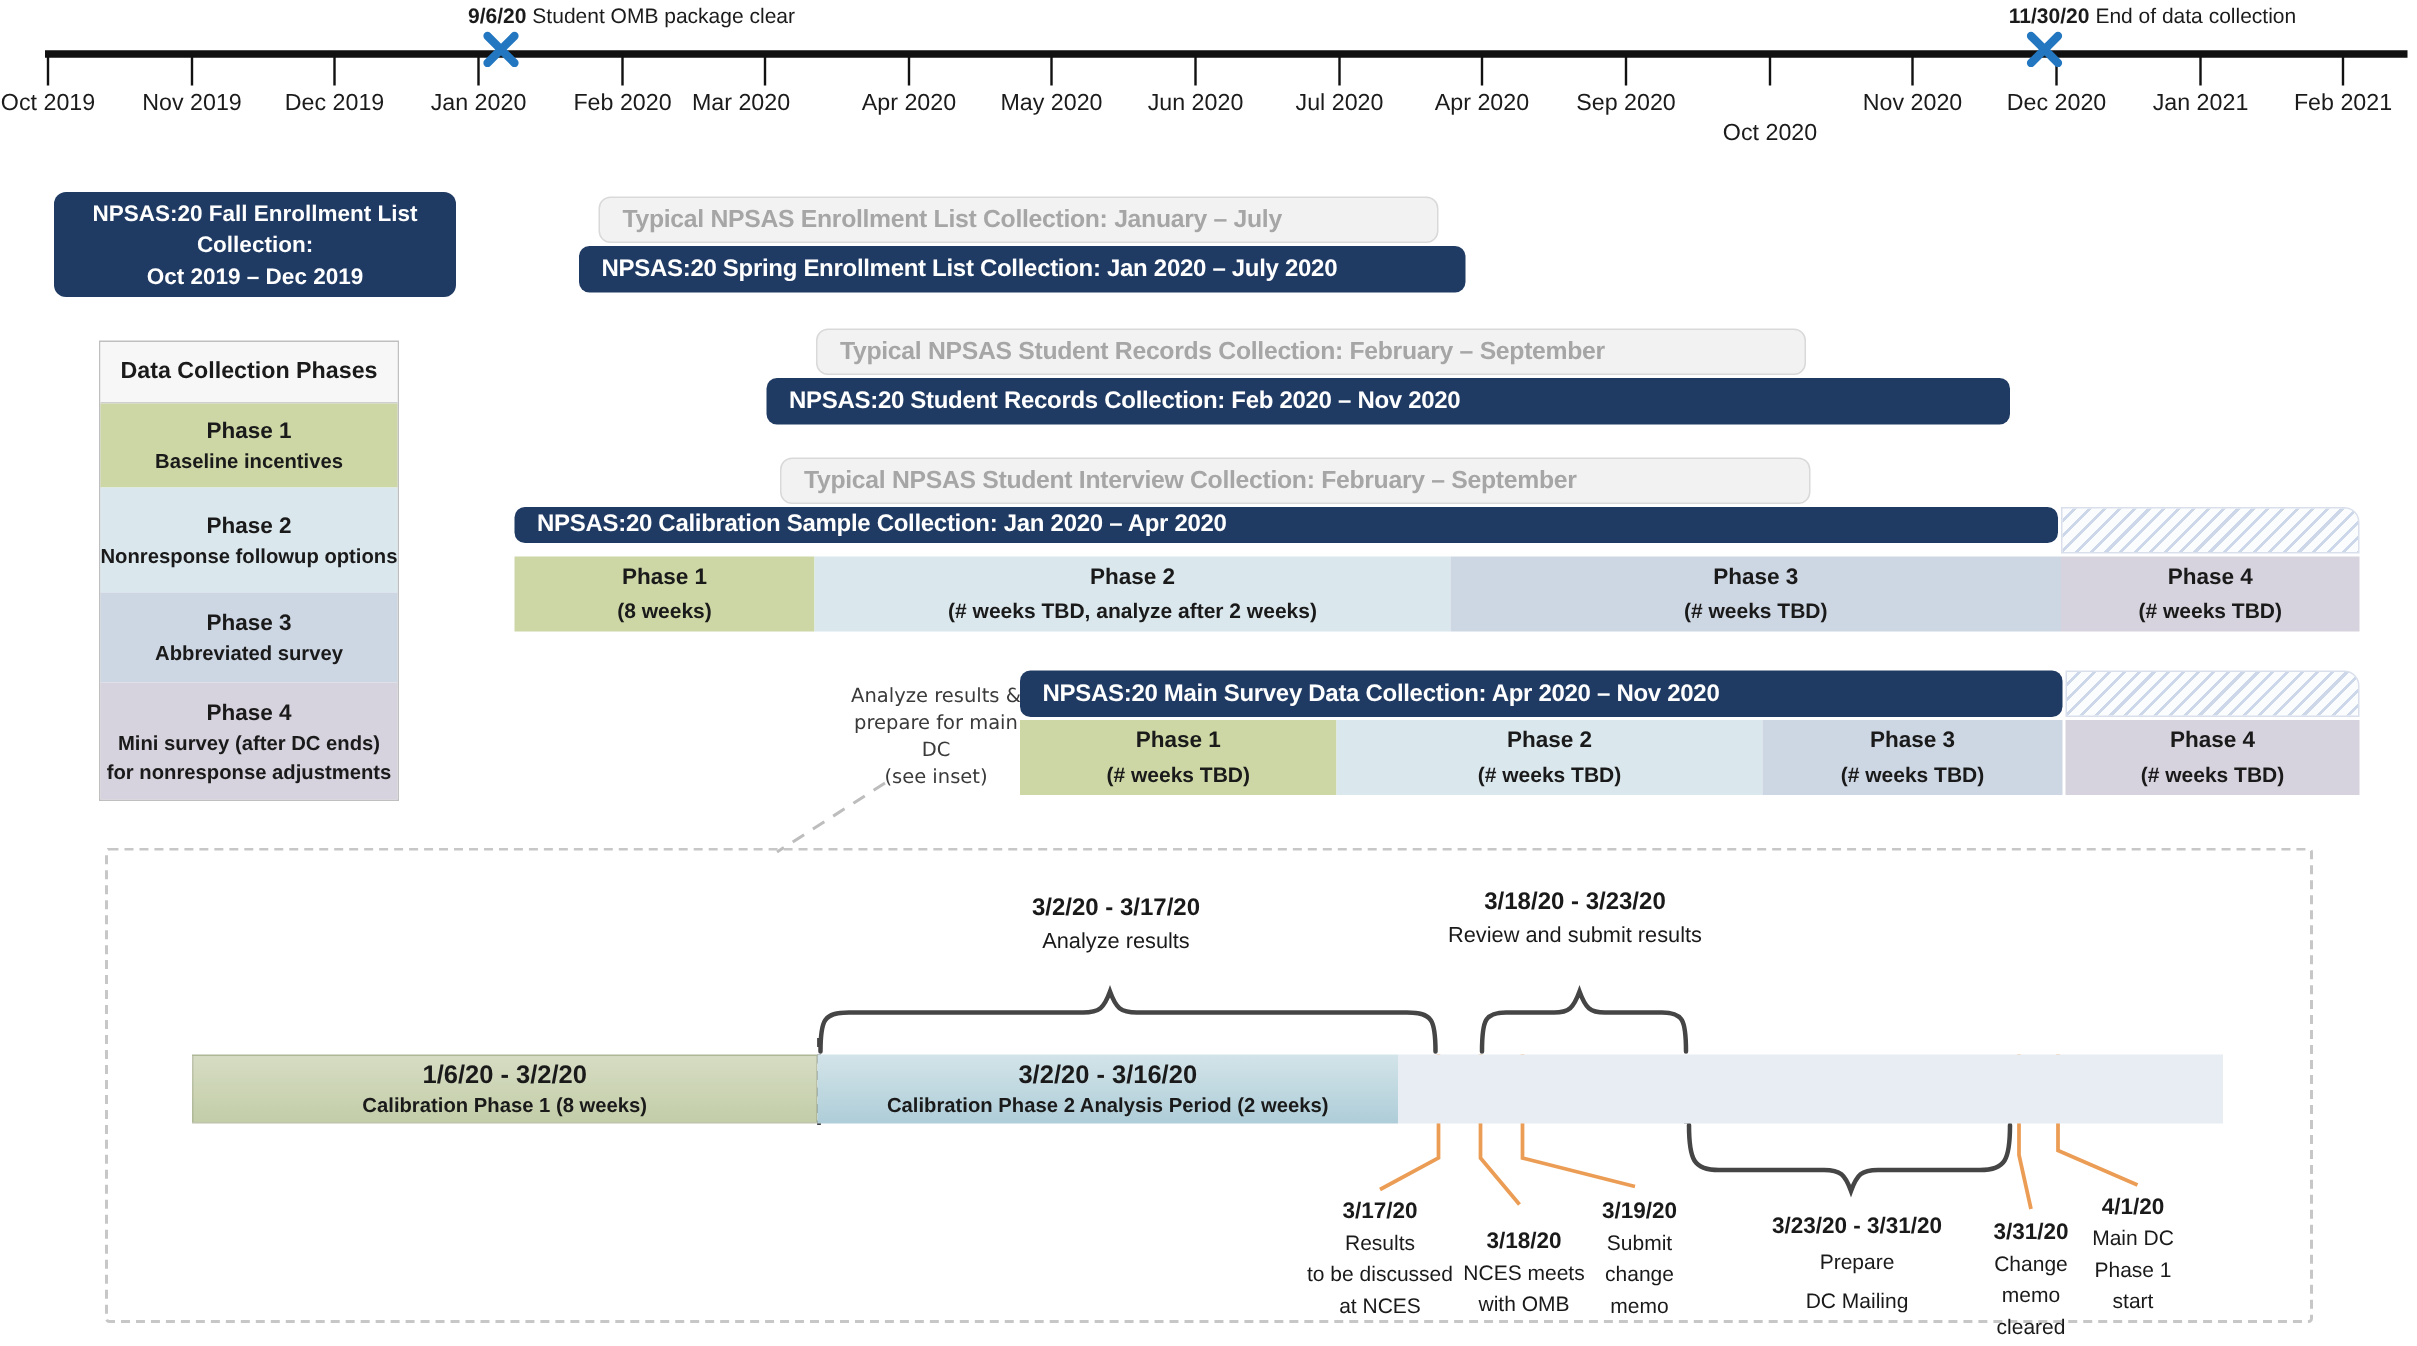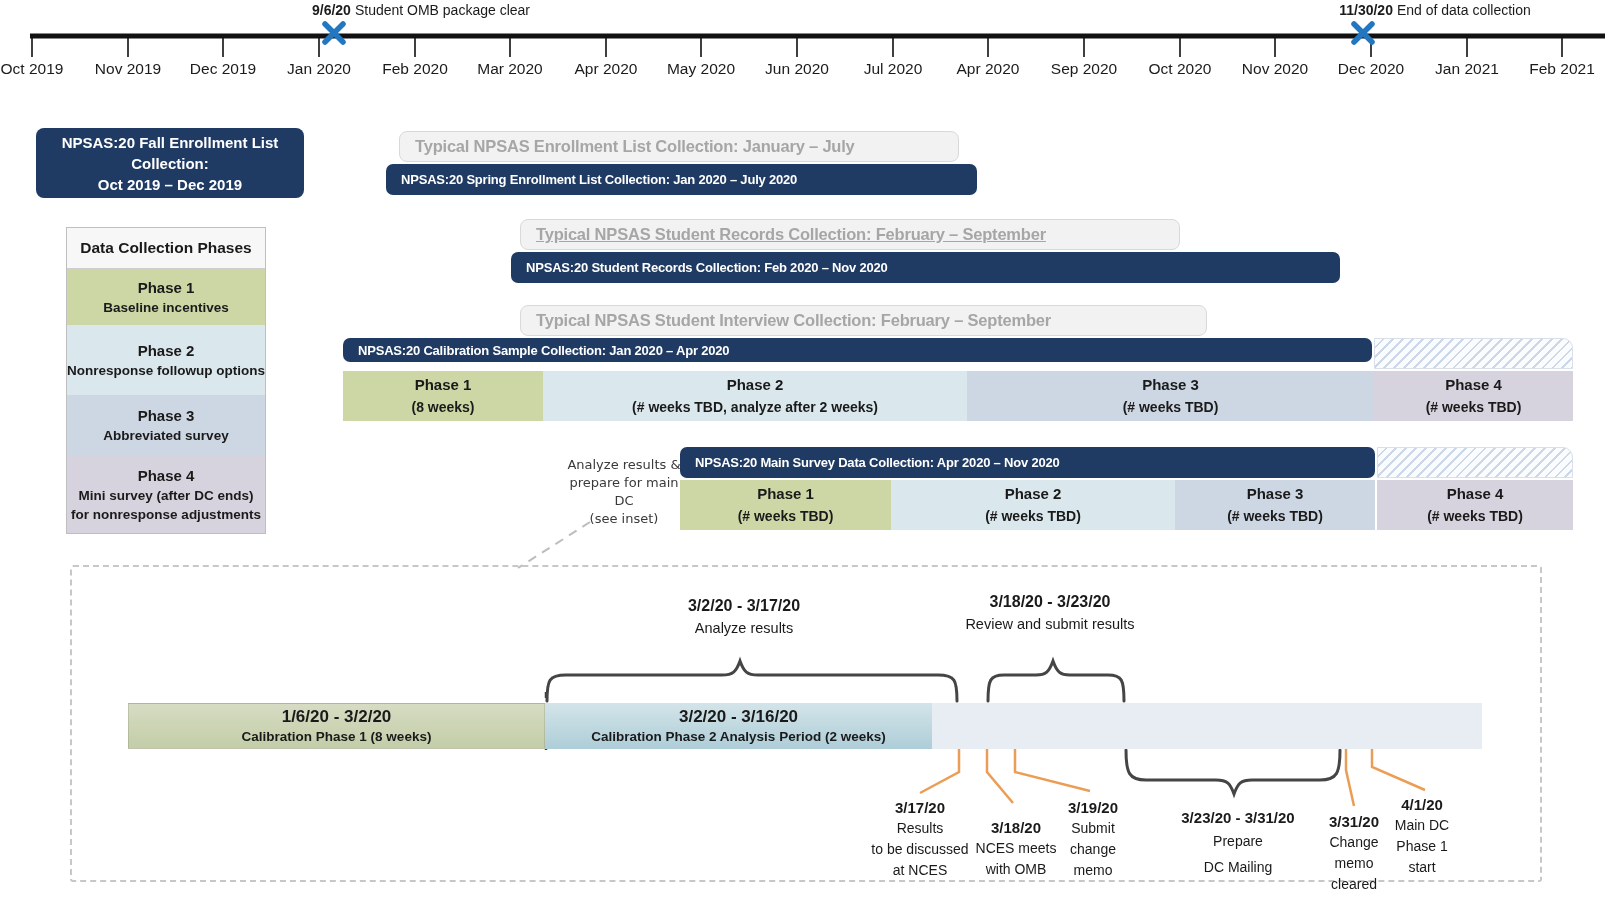--- a/index.html
+++ b/index.html
@@ -4,21 +4,21 @@
 <style>
   html,body{margin:0;padding:0;background:#fff;}
   #canvas{position:relative;width:1611px;height:897px;background:#ffffff;overflow:hidden;
           font-family:"Liberation Sans",sans-serif;color:#1a1a1a;}
   
   .month{position:absolute;top:60px;width:92px;text-align:center;font-size:15.5px;color:#1b1b1b;}
   .mklabel{position:absolute;top:2px;width:300px;text-align:center;font-size:14px;color:#1b1b1b;}
   .mklabel b{margin-right:4px;}
   
   .navybar{position:absolute;background:#1f3a63;border-radius:7px;color:#fff;font-weight:bold;
-           font-size:13px;display:flex;align-items:center;padding-left:15px;box-sizing:border-box;
+           font-size:16px;display:flex;align-items:center;padding-left:15px;box-sizing:border-box;
            letter-spacing:-0.2px;}
   .graybar{position:absolute;background:#f2f2f2;border:1.5px solid #d9d9d9;border-radius:8px;
            color:#a6a6a6;font-weight:bold;font-size:16.5px;display:flex;align-items:center;
            padding-left:15px;box-sizing:border-box;letter-spacing:-0.2px;}
   .hatch{position:absolute;border:1px solid #d9e0ec;box-sizing:border-box;border-radius:0 10px 0 0;
          background:repeating-linear-gradient(135deg,#fbfcfe 0 5px,#ccd8ea 5px 7px);}
   .phase{position:absolute;display:flex;flex-direction:column;align-items:center;justify-content:center;
          text-align:center;box-sizing:border-box;}
   .phase .pn{font-weight:bold;font-size:15px;line-height:22px;}
   .phase .pd{font-size:14px;line-height:22px;font-weight:bold;}
@@ -82,28 +82,28 @@
     <path d="M1346,703 V748" stroke="#ec9d55" stroke-width="2.5" stroke-dasharray="5,4" fill="none"></path>
     <path d="M1346,748 V770 L1354,806" stroke="#ec9d55" stroke-width="2.5" fill="none"></path>
     <path d="M1372,703 V767 L1425,790" stroke="#ec9d55" stroke-width="2.5" fill="none"></path>
   </svg>
 
   <div class="month" style="left:-14px;">Oct 2019</div>
   <div class="month" style="left:82px;">Nov 2019</div>
   <div class="month" style="left:177px;">Dec 2019</div>
   <div class="month" style="left:273px;">Jan 2020</div>
   <div class="month" style="left:369px;">Feb 2020</div>
-  <div class="month" style="left:464px;">Mar 2020</div>
+  <div class="month" style="left:448px;">Mar 2020</div>
   <div class="month" style="left:560px;">Apr 2020</div>
   <div class="month" style="left:655px;">May 2020</div>
   <div class="month" style="left:751px;">Jun 2020</div>
   <div class="month" style="left:847px;">Jul 2020</div>
   <div class="month" style="left:942px;">Apr 2020</div>
   <div class="month" style="left:1038px;">Sep 2020</div>
-  <div class="month" style="left:1134px;">Oct 2020</div>
+  <div class="month" style="left:1134px;margin-top:20px;">Oct 2020</div>
   <div class="month" style="left:1229px;">Nov 2020</div>
   <div class="month" style="left:1325px;">Dec 2020</div>
   <div class="month" style="left:1421px;">Jan 2021</div>
   <div class="month" style="left:1516px;">Feb 2021</div>
 
   <div class="mklabel" style="left:271px;">
     <b>9/6/20</b><span>Student OMB package clear</span>
   </div>
   <div class="mklabel" style="left:1285px;">
     <b>11/30/20</b><span>End of data collection</span>
@@ -115,21 +115,21 @@
     <div>Oct 2019 – Dec 2019</div>
   </div>
 
   <div class="graybar" style="left:399px;top:131px;width:560px;height:31px;">
     <span>Typical NPSAS Enrollment List Collection: January – July</span>
   </div>
   <div class="navybar" style="left:386px;top:164px;width:591px;height:31px;">
     <span>NPSAS:20 Spring Enrollment List Collection: Jan 2020 – July 2020</span>
   </div>
 
-  <div class="graybar" style="left:520px;top:219px;width:660px;height:31px;text-decoration:underline;">
+  <div class="graybar" style="left:544px;top:219px;width:660px;height:31px;">
     <span>Typical NPSAS Student Records Collection: February – September</span>
   </div>
   <div class="navybar" style="left:511px;top:252px;width:829px;height:31px;">
     <span>NPSAS:20 Student Records Collection: Feb 2020 – Nov 2020</span>
   </div>
 
   <div class="graybar" style="left:520px;top:305px;width:687px;height:31px;">
     <span>Typical NPSAS Student Interview Collection: February – September</span>
   </div>
   <div class="navybar" style="left:343px;top:338px;width:1029px;height:24px;">

